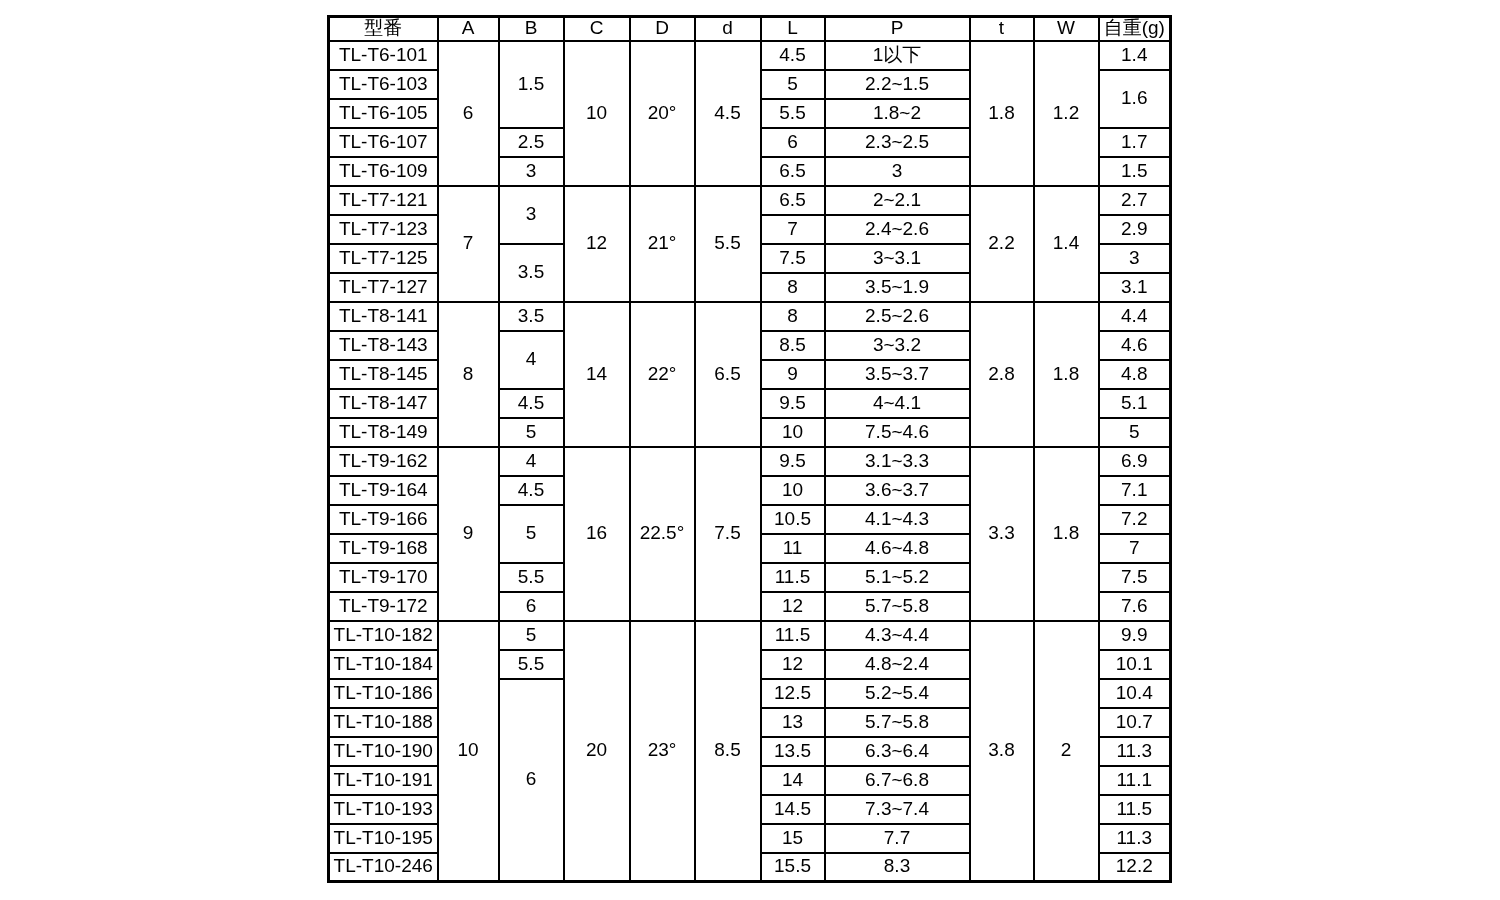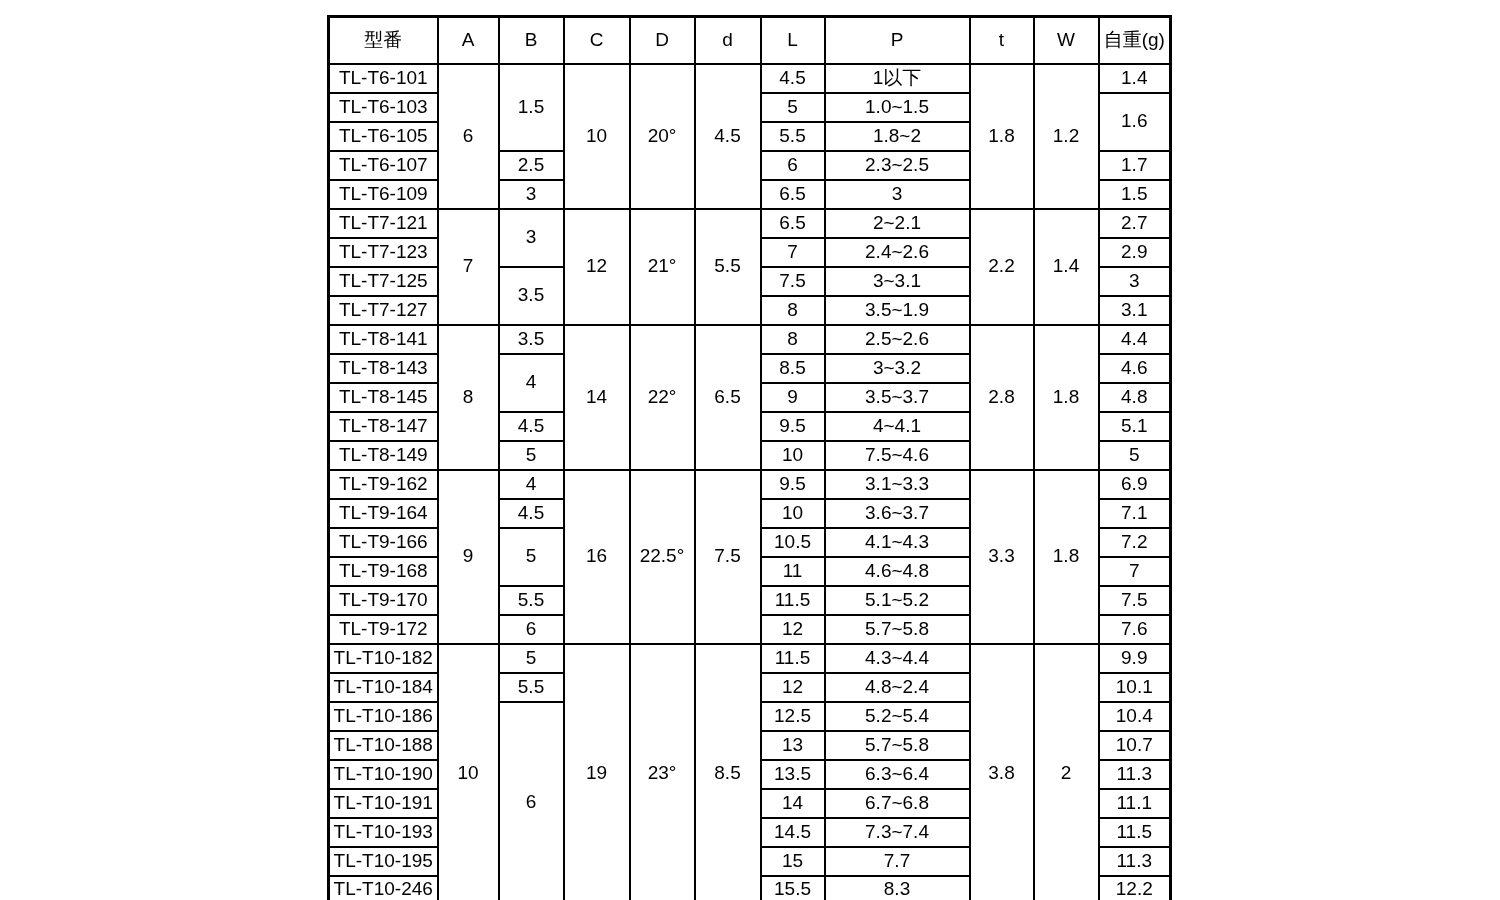--- a/index.html
+++ b/index.html
@@ -26,21 +26,21 @@
     border: 2px solid #000;
     padding: 0;
     text-align: center;
     vertical-align: middle;
     font-size: 19px;
     font-weight: normal;
     line-height: 1.1;
     overflow: hidden;
     white-space: nowrap;
   }
-  table.spec thead tr { height: 47px; padding-left: 28px; }
+  table.spec thead tr { height: 24px; padding-left: 28px; }
   table.spec tbody tr { height: 29px; margin-top: 16px; }
 </style>
 </head>
 <body>
 
 <div class="table-wrap">
 <table class="spec">
   <colgroup>
     <col style="width:109px">
         <col style="width:61px">
@@ -80,21 +80,21 @@
       <td rowspan="5">4.5</td>
       <td>4.5</td>
       <td>1以下</td>
       <td rowspan="5">1.8</td>
       <td rowspan="5">1.2</td>
       <td>1.4</td>
     </tr>
     <tr>
       <td>TL-T6-103</td>
       <td>5</td>
-      <td>1.0~1.5</td>
+      <td>2.2~1.5</td>
       <td rowspan="2">1.6</td>
     </tr>
     <tr>
       <td>TL-T6-105</td>
       <td>5.5</td>
       <td>1.8~2</td>
     </tr>
     <tr>
       <td>TL-T6-107</td>
       <td>2.5</td>
@@ -229,21 +229,21 @@
       <td>6</td>
       <td>12</td>
       <td>5.7~5.8</td>
       <td>7.6</td>
     </tr>
 
     <tr>
       <td>TL-T10-182</td>
       <td rowspan="9">10</td>
       <td>5</td>
-      <td rowspan="9">19</td>
+      <td rowspan="9">20</td>
       <td rowspan="9">23°</td>
       <td rowspan="9">8.5</td>
       <td>11.5</td>
       <td>4.3~4.4</td>
       <td rowspan="9">3.8</td>
       <td rowspan="9">2</td>
       <td>9.9</td>
     </tr>
     <tr>
       <td>TL-T10-184</td>

